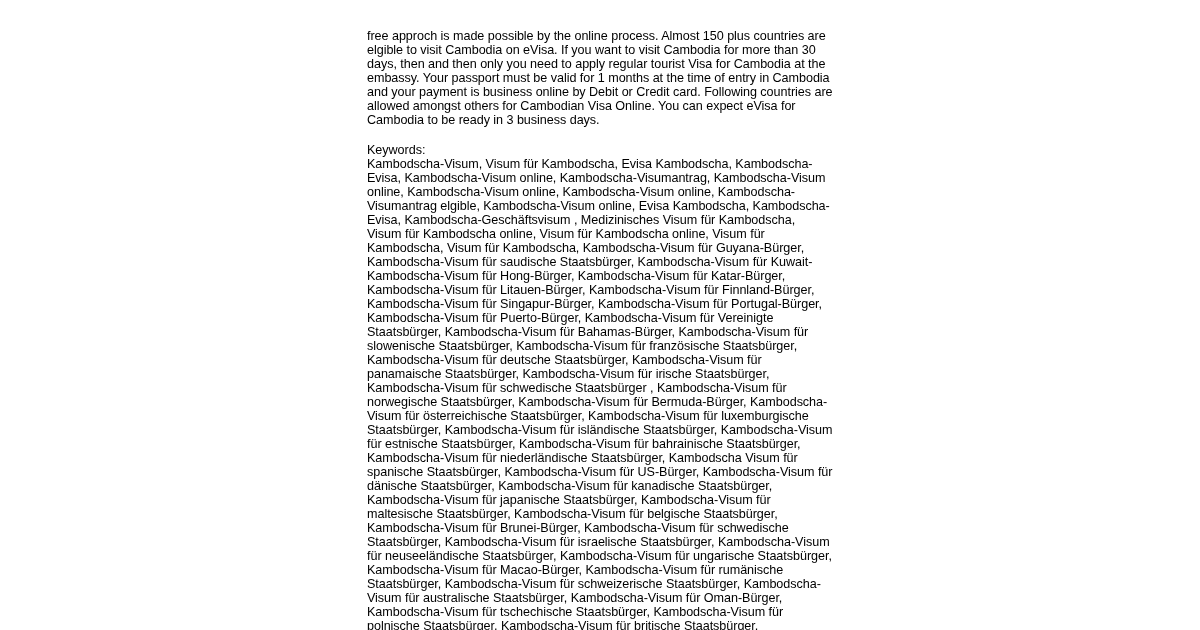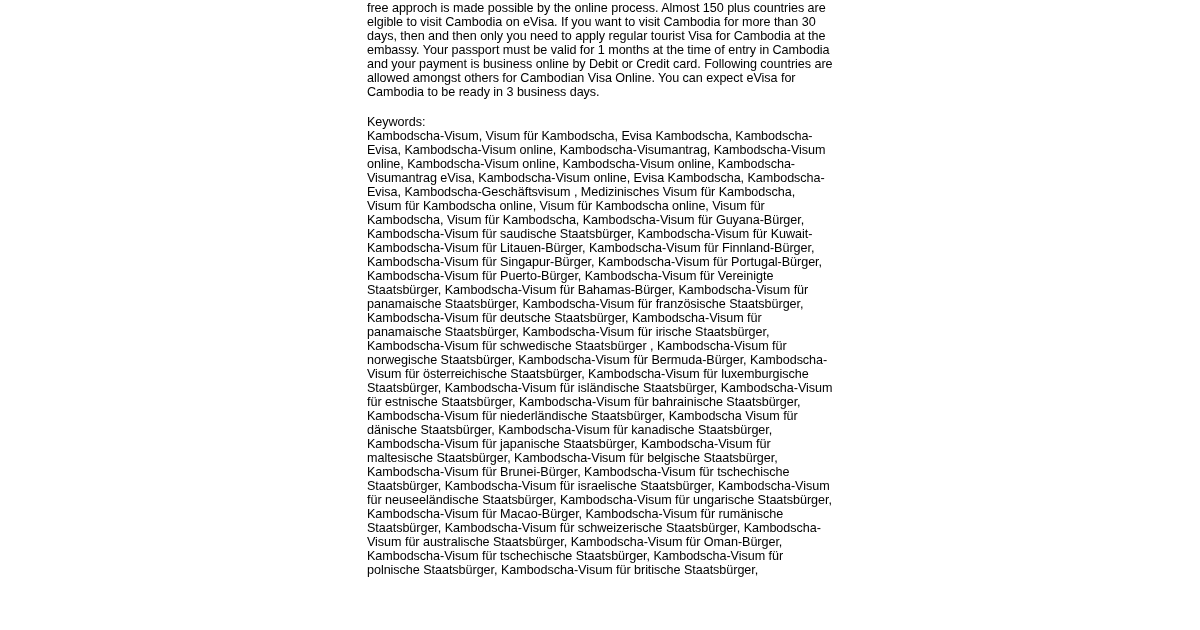--- a/index.html
+++ b/index.html
@@ -11,20 +11,21 @@
     height: 630px;
     overflow: hidden;
     background: #ffffff;
     font-family: "Liberation Sans", "DejaVu Sans", sans-serif;
   }
   .page {
     position: relative;
     width: 1200px;
     height: 457px;
     background: #ffffff;
+    margin-top: 28px;
   }
   .content {
     position: absolute;
     left: 367px;
     top: 1px;
     width: 470px;
     color: #000000;
     font-size: 12.6px;
     line-height: 14px;
     letter-spacing: -0.05px;
@@ -50,42 +51,44 @@
         <div class="line">and your payment is business online by Debit or Credit card. Following countries are</div>
         <div class="line">allowed amongst others for Cambodian Visa Online. You can expect eVisa for</div>
         <div class="line">Cambodia to be ready in 3 business days.</div>
       </div>
     <div class="keywords-block">
       <div class="line">Keywords:</div>
       <div>
           <div class="line">Kambodscha-Visum, Visum für Kambodscha, Evisa Kambodscha, Kambodscha-</div>
           <div class="line">Evisa, Kambodscha-Visum online, Kambodscha-Visumantrag, Kambodscha-Visum</div>
           <div class="line">online, Kambodscha-Visum online, Kambodscha-Visum online, Kambodscha-</div>
-          <div class="line">Visumantrag eVisa, Kambodscha-Visum online, Evisa Kambodscha, Kambodscha-</div>
+          <div class="line">Visumantrag elgible, Kambodscha-Visum online, Evisa Kambodscha, Kambodscha-</div>
           <div class="line">Evisa, Kambodscha-Geschäftsvisum , Medizinisches Visum für Kambodscha,</div>
           <div class="line">Visum für Kambodscha online, Visum für Kambodscha online, Visum für</div>
           <div class="line">Kambodscha, Visum für Kambodscha, Kambodscha-Visum für Guyana-Bürger,</div>
           <div class="line">Kambodscha-Visum für saudische Staatsbürger, Kambodscha-Visum für Kuwait-</div>
+          <div class="line">Kambodscha-Visum für Hong-Bürger, Kambodscha-Visum für Katar-Bürger,</div>
           <div class="line">Kambodscha-Visum für Litauen-Bürger, Kambodscha-Visum für Finnland-Bürger,</div>
           <div class="line">Kambodscha-Visum für Singapur-Bürger, Kambodscha-Visum für Portugal-Bürger,</div>
           <div class="line">Kambodscha-Visum für Puerto-Bürger, Kambodscha-Visum für Vereinigte</div>
           <div class="line">Staatsbürger, Kambodscha-Visum für Bahamas-Bürger, Kambodscha-Visum für</div>
-          <div class="line">panamaische Staatsbürger, Kambodscha-Visum für französische Staatsbürger,</div>
+          <div class="line">slowenische Staatsbürger, Kambodscha-Visum für französische Staatsbürger,</div>
           <div class="line">Kambodscha-Visum für deutsche Staatsbürger, Kambodscha-Visum für</div>
           <div class="line">panamaische Staatsbürger, Kambodscha-Visum für irische Staatsbürger,</div>
           <div class="line">Kambodscha-Visum für schwedische Staatsbürger , Kambodscha-Visum für</div>
           <div class="line">norwegische Staatsbürger, Kambodscha-Visum für Bermuda-Bürger, Kambodscha-</div>
           <div class="line">Visum für österreichische Staatsbürger, Kambodscha-Visum für luxemburgische</div>
           <div class="line">Staatsbürger, Kambodscha-Visum für isländische Staatsbürger, Kambodscha-Visum</div>
           <div class="line">für estnische Staatsbürger, Kambodscha-Visum für bahrainische Staatsbürger,</div>
           <div class="line">Kambodscha-Visum für niederländische Staatsbürger, Kambodscha Visum für</div>
+          <div class="line">spanische Staatsbürger, Kambodscha-Visum für US-Bürger, Kambodscha-Visum für</div>
           <div class="line">dänische Staatsbürger, Kambodscha-Visum für kanadische Staatsbürger,</div>
           <div class="line">Kambodscha-Visum für japanische Staatsbürger, Kambodscha-Visum für</div>
           <div class="line">maltesische Staatsbürger, Kambodscha-Visum für belgische Staatsbürger,</div>
-          <div class="line">Kambodscha-Visum für Brunei-Bürger, Kambodscha-Visum für tschechische</div>
+          <div class="line">Kambodscha-Visum für Brunei-Bürger, Kambodscha-Visum für schwedische</div>
           <div class="line">Staatsbürger, Kambodscha-Visum für israelische Staatsbürger, Kambodscha-Visum</div>
           <div class="line">für neuseeländische Staatsbürger, Kambodscha-Visum für ungarische Staatsbürger,</div>
           <div class="line">Kambodscha-Visum für Macao-Bürger, Kambodscha-Visum für rumänische</div>
           <div class="line">Staatsbürger, Kambodscha-Visum für schweizerische Staatsbürger, Kambodscha-</div>
           <div class="line">Visum für australische Staatsbürger, Kambodscha-Visum für Oman-Bürger,</div>
           <div class="line">Kambodscha-Visum für tschechische Staatsbürger, Kambodscha-Visum für</div>
           <div class="line">polnische Staatsbürger, Kambodscha-Visum für britische Staatsbürger,</div>
         </div>
     </div>
   </div>

